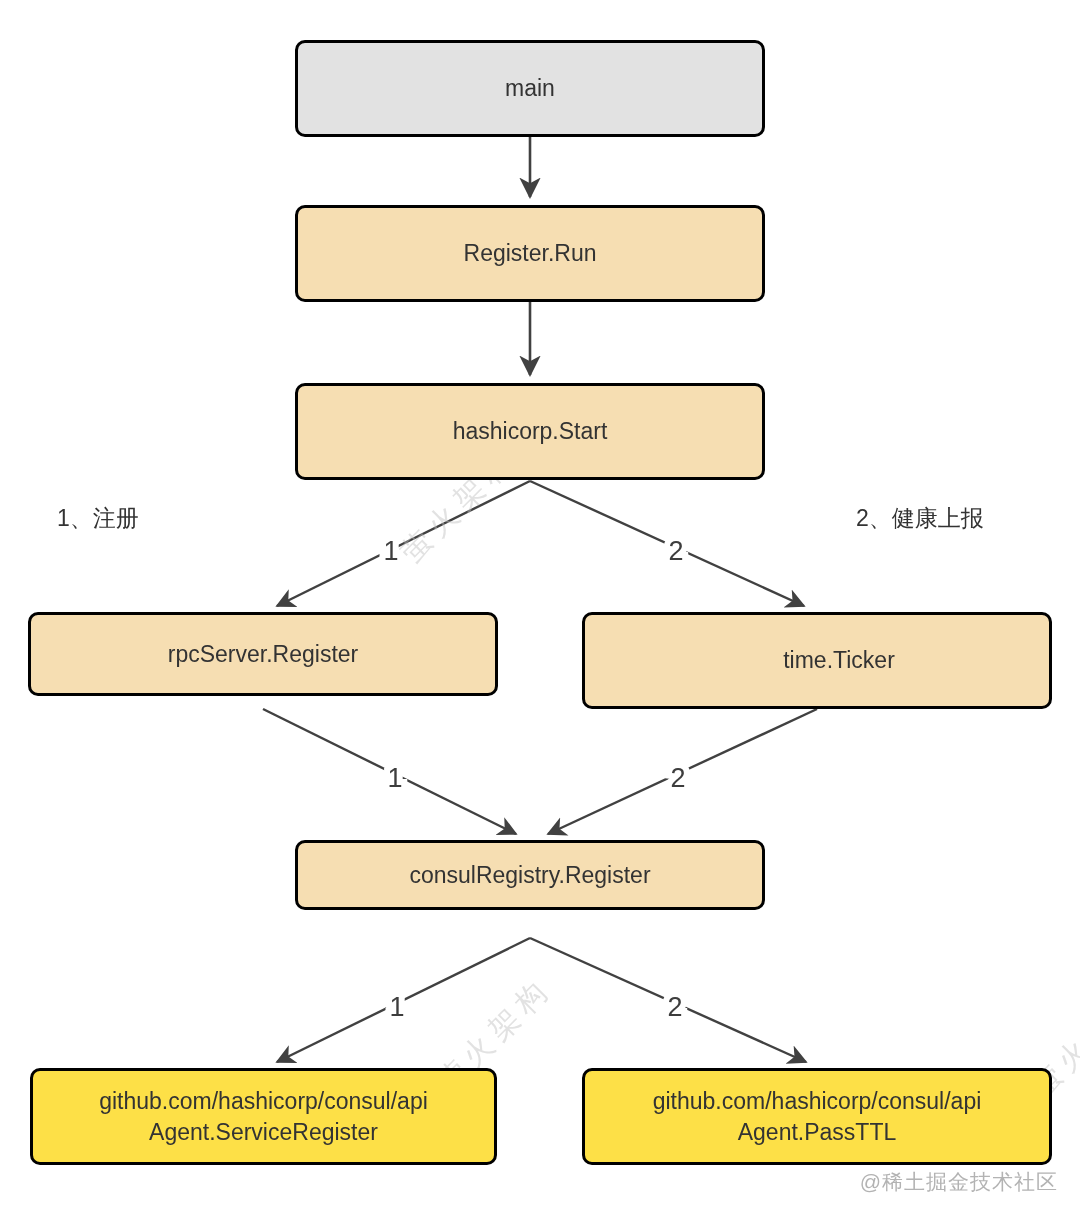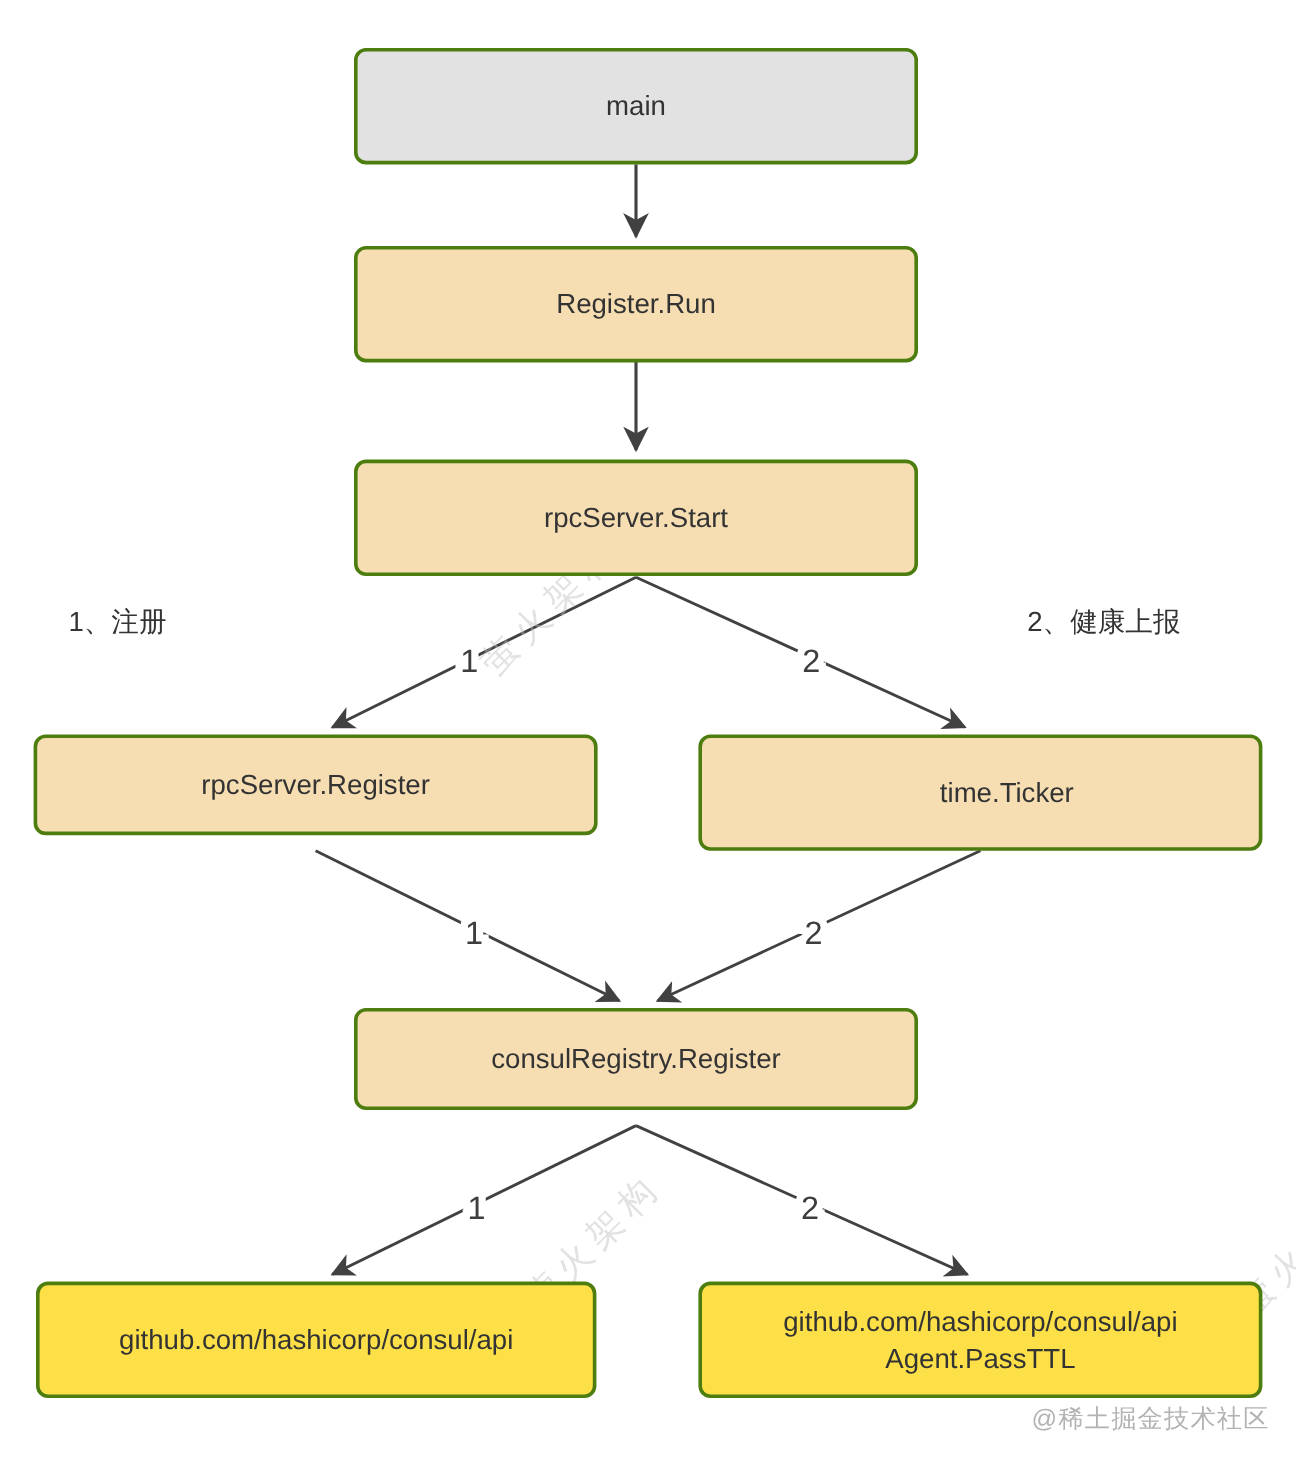--- a/index.html
+++ b/index.html
@@ -14,41 +14,41 @@
     overflow: hidden;
   }
   #edge-layer {
     position: absolute; left: 0; top: 0;
     width: 1080px; height: 1223px;
     pointer-events: none;
   }
   .node {
     position: absolute;
     box-sizing: border-box;
-    border: 3px solid #4d7c0f;
+    border: 3px solid #000000;
     border-radius: 10px;
     display: flex;
     flex-direction: column;
     align-items: center;
     justify-content: center;
     font-size: 23px;
     color: #333333;
     text-align: center;
     line-height: 31px;
   }
   .node-gray   { background: #e2e2e2; }
   .node-orange { background: #f6deb2; }
   .node-cyan   { background: #fde047; }
 
   .node-main            { left: 295px; top:   40px; width: 470px; height: 97px; }
   .node-service-run     { left: 295px; top:  205px; width: 470px; height: 97px; }
   .node-rpc-start       { left: 295px; top:  383px; width: 470px; height: 97px; }
   .node-rpc-register    { left:  28px; top:  612px; width: 470px; height: 84px; }
   .node-time-ticker     { left: 582px; top:  612px; width: 470px; height: 97px; padding-left: 44px; }
-  .node-consul-register { left: 295px; top:  840px; width: 470px; height: 85px; }
+  .node-consul-register { left: 295px; top:  840px; width: 470px; height: 70px; }
   .node-api-left        { left:  30px; top: 1068px; width: 467px; height: 97px; }
   .node-api-right       { left: 582px; top: 1068px; width: 470px; height: 97px; }
 
   .annotation {
     position: absolute;
     font-size: 23px;
     color: #333333;
     white-space: nowrap;
     text-align: right;
   }
@@ -132,37 +132,38 @@
 
   <div class="node node-gray node-main">
     <span>main</span>
   </div>
 
   <div class="node node-orange node-service-run">
     <span>Register.Run</span>
   </div>
 
   <div class="node node-orange node-rpc-start">
-    <span>rpcServer.Start</span>
+    <span>hashicorp.Start</span>
   </div>
 
   <div class="node node-orange node-rpc-register">
     <span>rpcServer.Register</span>
   </div>
 
   <div class="node node-orange node-time-ticker">
     <span>time.Ticker</span>
   </div>
 
   <div class="node node-orange node-consul-register">
     <span>consulRegistry.Register</span>
   </div>
 
   <div class="node node-cyan node-api-left">
     <span>github.com/hashicorp/consul/api</span>
+    <span>Agent.ServiceRegister</span>
   </div>
 
   <div class="node node-cyan node-api-right">
     <span>github.com/hashicorp/consul/api</span>
     <span>Agent.PassTTL</span>
   </div>
 
   <div class="annotation annotation-left">1、注册</div>
   <div class="annotation annotation-right">2、健康上报</div>
 

